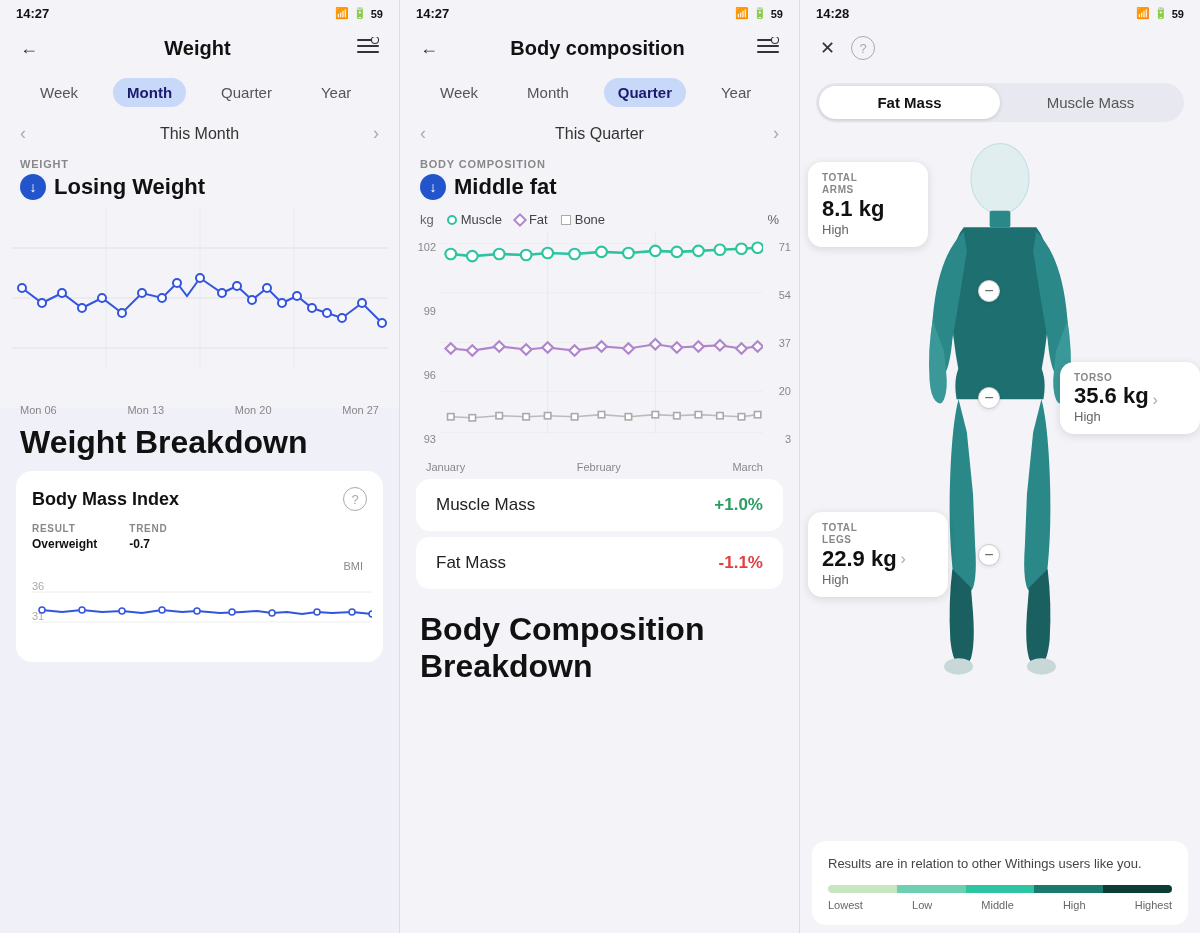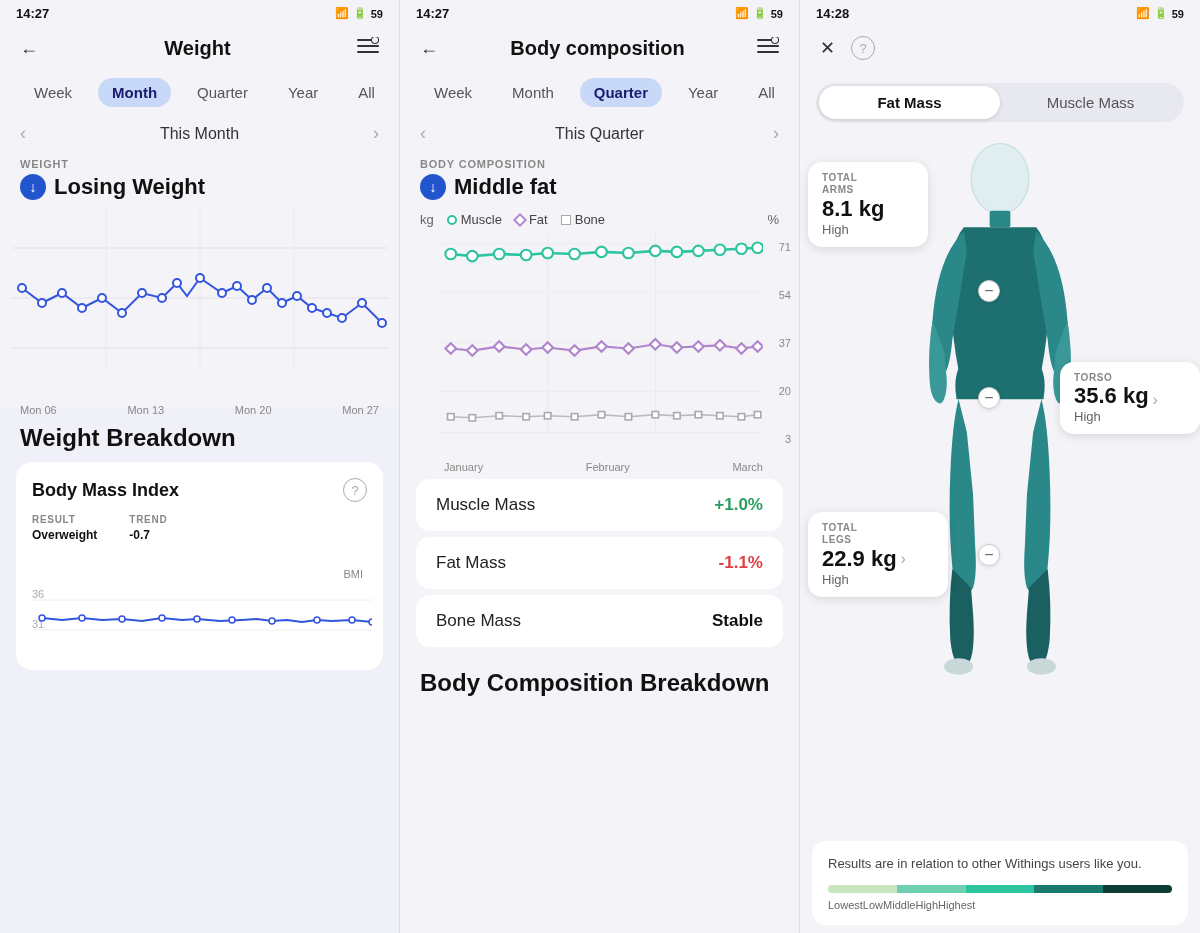--- a/index.html
+++ b/index.html
@@ -57,22 +57,22 @@
       border: none;
       cursor: pointer;
       font-size: 18px;
       color: #333;
       padding: 4px;
     }
 
     
     .tab-bar {
       display: flex;
-      padding: 4px 20px 10px;
-      gap: 12px;
+      padding: 4px 26px 10px;
+      gap: 21px;
       background: #f4f4f8;
     }
     .tab {
       padding: 6px 14px;
       border-radius: 20px;
       font-size: 15px;
       font-weight: 500;
       color: #555;
       background: none;
       border: none;
@@ -150,21 +150,21 @@
       color: #888;
     }
 
     
     .bottom-section {
       background: #f0f0f8;
       flex: 1;
       overflow: hidden;
     }
     .breakdown-title {
-      font-size: 24px;
+      font-size: 32px;
       font-weight: 700;
       padding: 16px 20px 10px;
       color: #111;
     }
     .bmi-card {
       background: white;
       margin: 0 16px;
       border-radius: 16px;
       padding: 16px;
     }
@@ -183,21 +183,21 @@
       color: #aaa;
       font-size: 13px;
       cursor: pointer;
       display: flex;
       align-items: center;
       justify-content: center;
     }
     .bmi-row {
       display: flex;
       gap: 32px;
-      margin-bottom: 25px;
+      margin-bottom: 8px;
     }
     .bmi-col label {
       font-size: 10px;
       font-weight: 700;
       letter-spacing: 0.7px;
       color: #888;
       text-transform: uppercase;
       display: block;
     }
     .bmi-col .val {
@@ -286,21 +286,21 @@
     .color-bar {
       display: flex;
       height: 8px;
       border-radius: 4px;
       overflow: hidden;
       margin-bottom: 6px;
     }
     .color-segment { flex: 1; }
     .bar-labels {
       display: flex;
-      justify-content: flex-start;
+      justify-content: space-between;
       font-size: 11px;
       color: #666;
     }
 
     
     .segmental-title {
       font-size: 18px;
       font-weight: 600;
       padding: 12px 20px 4px;
       color: #111;
@@ -503,20 +503,26 @@
       <div style="width:10px;height:10px;border:1.5px solid #aaa;background:white;"></div>
       <span>Bone</span>
     </div>
     <div style="flex:1;text-align:right;font-size:13px;color:#666;">
       <span>%</span>
     </div>
   </div>
 
   <div style="position:relative; height:240px; margin:0 8px;">
 
+    <div style="position:absolute;left:0;top:8px;bottom:28px;display:flex;flex-direction:column;justify-content:space-between;font-size:11px;color:#888;width:28px;text-align:right;">
+      <span>102</span>
+      <span>99</span>
+      <span>96</span>
+      <span>93</span>
+    </div>
 
     <div style="position:absolute;right:0;top:8px;bottom:28px;display:flex;flex-direction:column;justify-content:space-between;font-size:11px;color:#888;width:24px;text-align:right;">
       <span>71</span>
       <span>54</span>
       <span>37</span>
       <span>20</span>
       <span>3</span>
     </div>
 
     <svg style="position:absolute;left:32px;right:28px;top:0;width:calc(100% - 60px);height:210px;" viewBox="0 0 300 200" preserveAspectRatio="none">
@@ -574,39 +580,35 @@
       <rect x="147" y="170" width="6" height="6" fill="white" stroke="#aaa" stroke-width="1.5"></rect>
       <rect x="172" y="172" width="6" height="6" fill="white" stroke="#aaa" stroke-width="1.5"></rect>
       <rect x="197" y="170" width="6" height="6" fill="white" stroke="#aaa" stroke-width="1.5"></rect>
       <rect x="217" y="171" width="6" height="6" fill="white" stroke="#aaa" stroke-width="1.5"></rect>
       <rect x="237" y="170" width="6" height="6" fill="white" stroke="#aaa" stroke-width="1.5"></rect>
       <rect x="257" y="171" width="6" height="6" fill="white" stroke="#aaa" stroke-width="1.5"></rect>
       <rect x="277" y="172" width="6" height="6" fill="white" stroke="#aaa" stroke-width="1.5"></rect>
       <rect x="292" y="170" width="6" height="6" fill="white" stroke="#aaa" stroke-width="1.5"></rect>
     </svg>
 
-    <div style="position:absolute;bottom:0;left:36px;right:28px;display:flex;justify-content:space-between;font-size:11px;color:#888;">
+    <div style="position:absolute;bottom:0;left:18px;right:28px;display:flex;justify-content:space-between;font-size:11px;color:#888;">
       <span>January</span>
       <span>February</span>
       <span>March</span>
     </div>
   </div>
 
   <div class="scrollable">
     <div class="metric-card">
       <span class="metric-name">Muscle Mass</span>
       <span class="metric-value pos">+1.0%</span>
     </div>
     <div class="metric-card">
       <span class="metric-name">Fat Mass</span>
       <span class="metric-value neg">-1.1%</span>
-    </div>
-    <div class="metric-card">
-      <span class="metric-name">Bone Mass</span>
-      <span class="metric-value">Stable</span>
     </div>
     <div class="breakdown-title">Body Composition Breakdown</div>
   </div>
 </div>
 
 <div class="panel panel-3">
 
   <div class="status-bar">
     <span>14:28</span>
     <div class="status-right">

